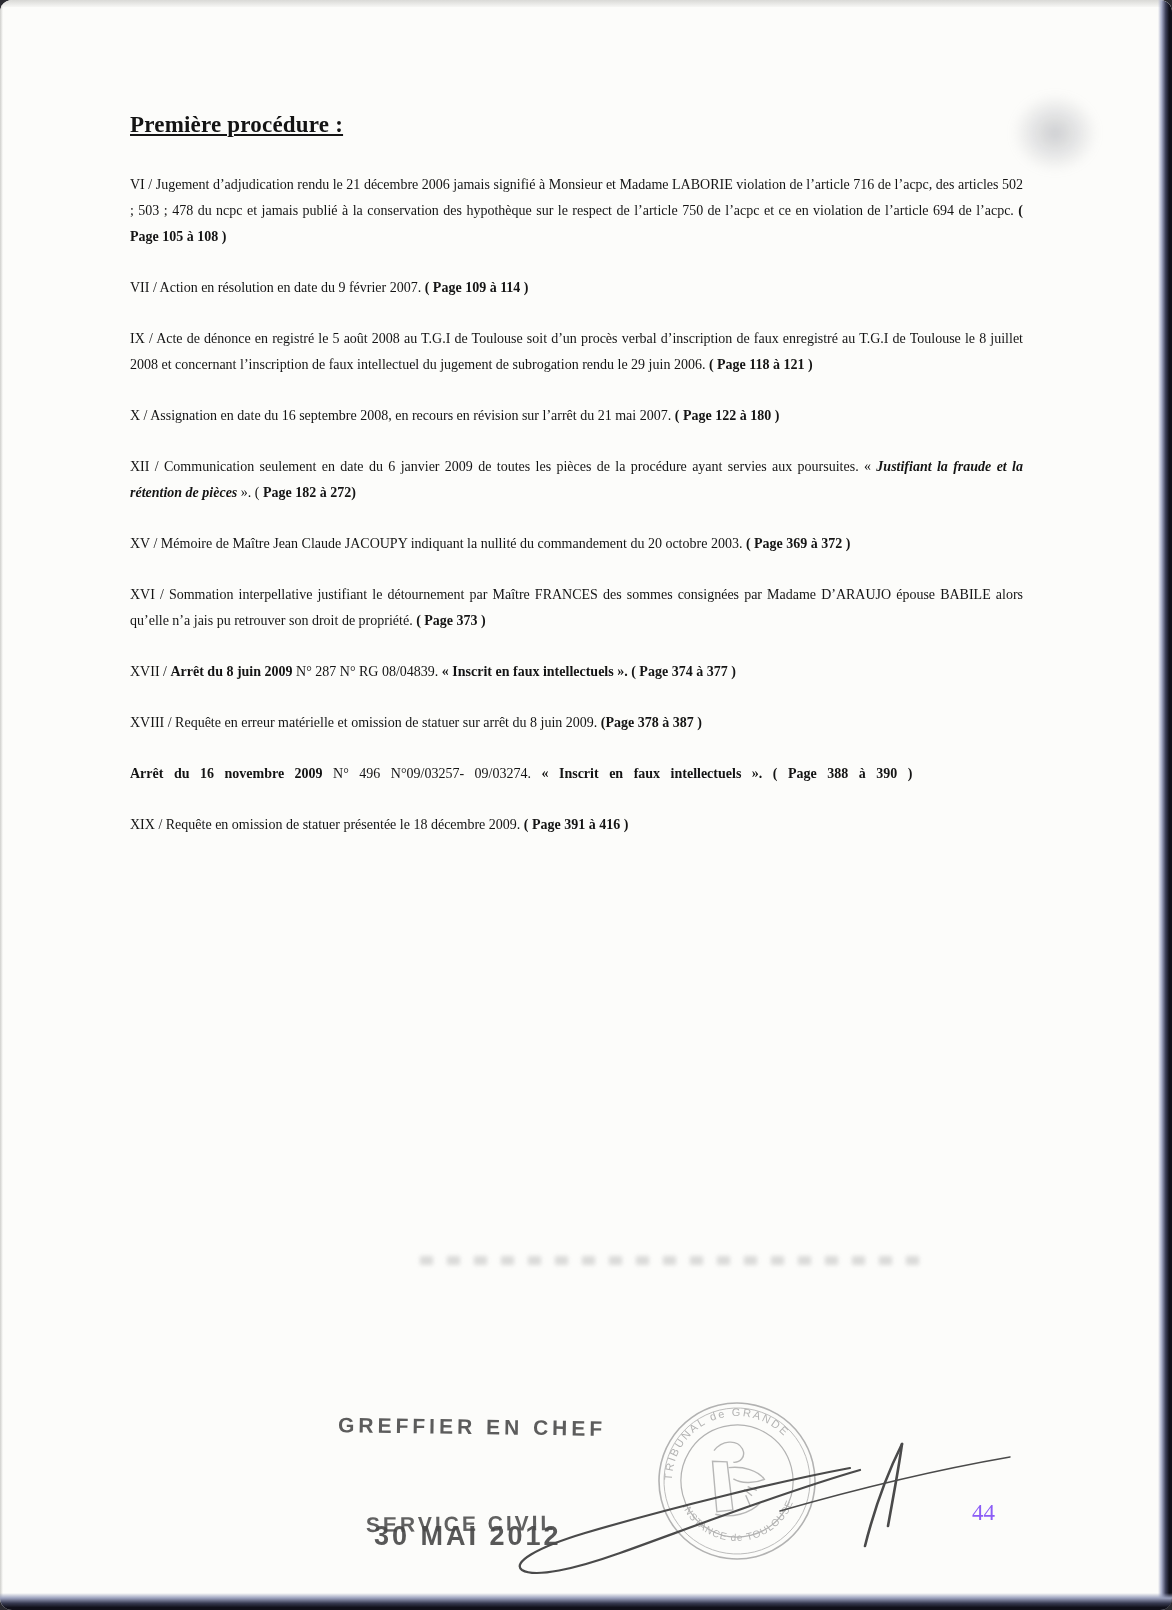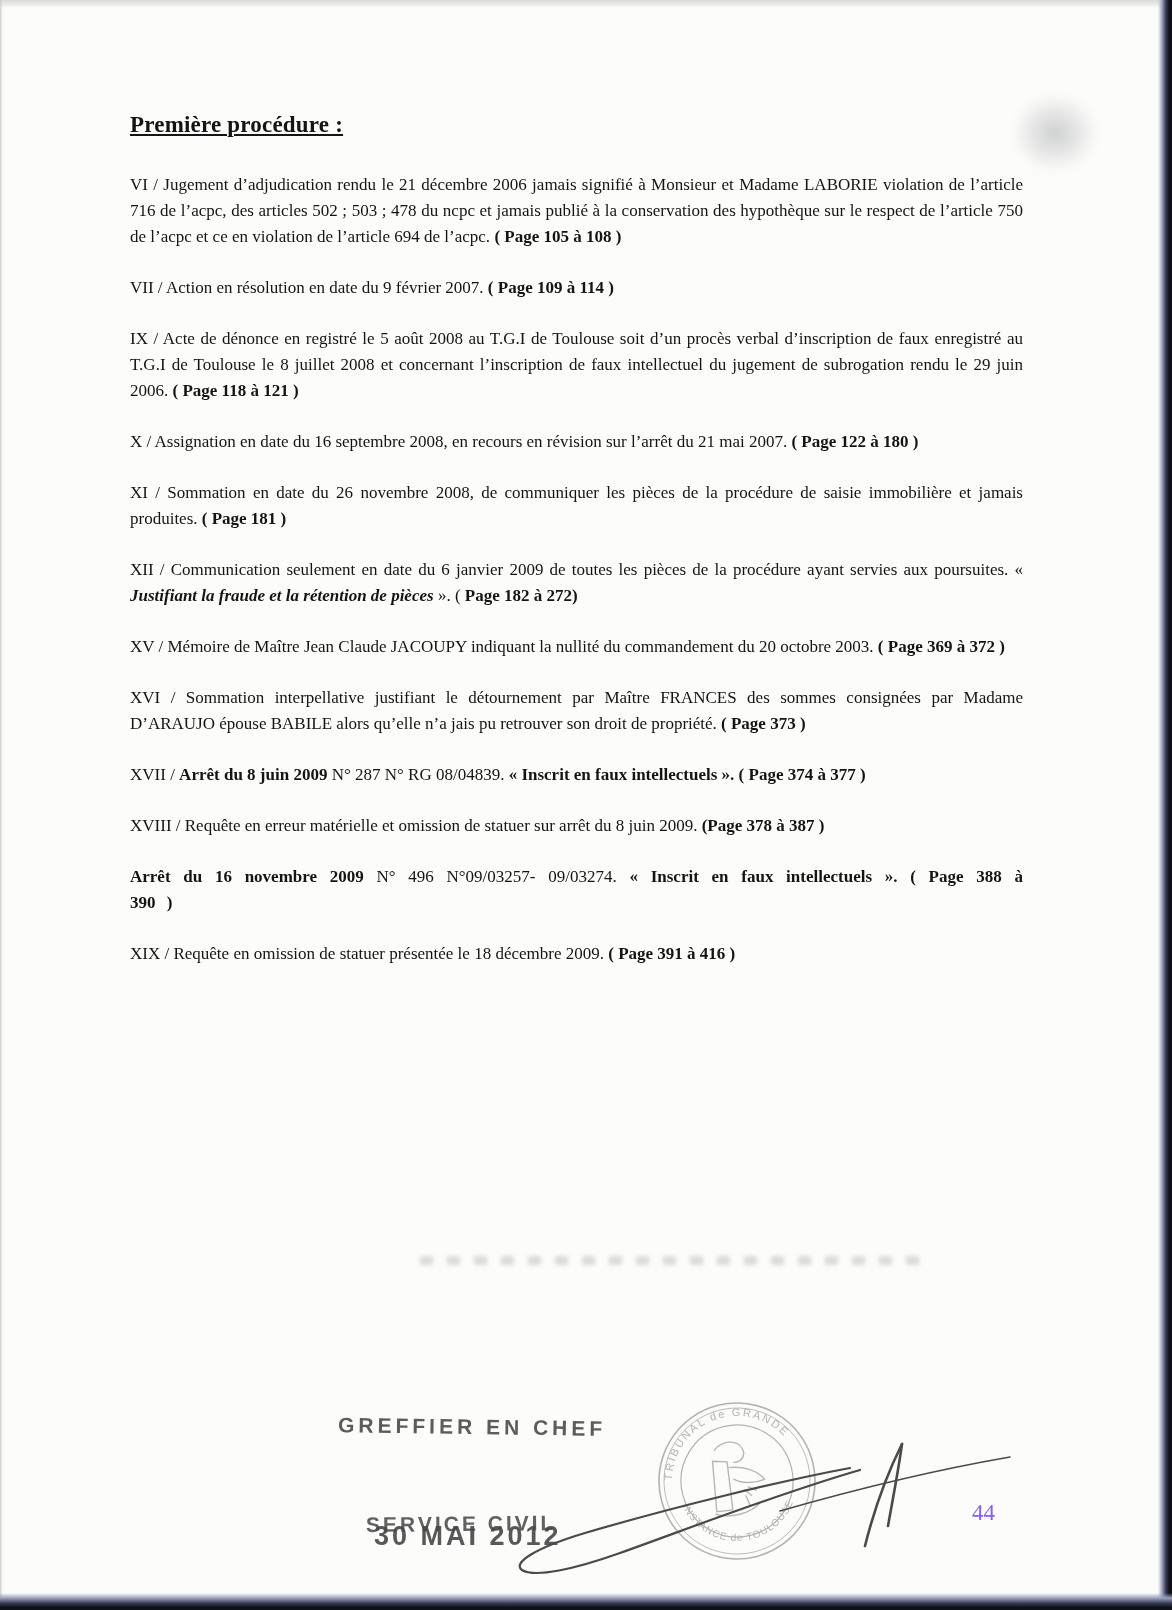--- a/index.html
+++ b/index.html
@@ -3,20 +3,21 @@
 <meta charset="utf-8">
 <style>
   html,body{margin:0;padding:0;background:#2a2a30;}
   .page{
     position:relative;
     width:1172px;height:1610px;
     background:#fcfcfa;
     overflow:hidden;
     font-family:"Liberation Serif", serif;
     color:#141414;
+    border-radius:12px;
   }
   
   .edge-top{position:absolute;left:0;top:0;width:100%;height:7px;
     background:linear-gradient(to bottom,#d9d9d6,#f6f6f4);}
   .edge-left{position:absolute;left:0;top:0;width:3px;height:100%;
     background:linear-gradient(to right,#cfcfcc,rgba(250,250,248,0));}
   .edge-right{position:absolute;right:0;top:0;width:14px;height:100%;
     background:linear-gradient(to right,rgba(250,250,250,0) 0,#a9aec9 25%,#3c3f58 55%,#10101a 80%);}
   .edge-bottom{position:absolute;left:0;bottom:0;width:100%;height:17px;
     background:linear-gradient(to bottom,rgba(250,250,250,0) 0,#9ba1bd 30%,#383b52 60%,#10101a 85%);}
@@ -24,21 +25,21 @@
   .artifact-blob{position:absolute;left:995px;top:78px;width:120px;height:110px;
     background:radial-gradient(closest-side,rgba(150,152,160,0.45),rgba(150,152,160,0) 72%);
     filter:blur(4px);}
   .artifact-smudge{position:absolute;left:420px;top:1256px;width:500px;height:9px;
     background:repeating-linear-gradient(90deg,rgba(140,140,140,0.55) 0 13px,rgba(140,140,140,0) 13px 27px);
     filter:blur(2px);opacity:.55;}
   
   .content{position:absolute;left:130px;top:112px;width:893px;}
   .heading{font-size:23px;font-weight:bold;text-decoration:underline;
     margin:0 0 34px 0;letter-spacing:.2px;}
-  .para{font-size:17px;line-height:26px;margin:0 0 25px 0;text-align:justify;}
+  .para{font-size:14px;line-height:26px;margin:0 0 25px 0;text-align:justify;}
   .para.wide{word-spacing:7px;}
   .seg-n{font-weight:normal;}
   .seg-b{font-weight:bold;}
   .seg-bi{font-weight:bold;font-style:italic;}
   
   .stamp{position:absolute;color:#474747;font-family:"Liberation Sans", sans-serif;
     white-space:nowrap;}
   .stamp-line1{left:338px;top:1415px;font-size:21px;font-weight:bold;
     letter-spacing:4px;transform:rotate(0.8deg);opacity:.88;}
   .stamp-line2{left:374px;top:1521px;font-size:27px;font-weight:bold;
@@ -58,21 +59,20 @@
   <div class="artifact-blob"></div>
   <div class="artifact-smudge"></div>
 
   <div class="content">
     <div class="heading">Première procédure :</div>
     <div id="paragraphs">
         <p class="para"><span class="seg-n">VI / Jugement d’adjudication rendu le 21 décembre 2006 jamais signifié à Monsieur et Madame LABORIE violation de l’article 716 de l’acpc, des articles 502 ; 503 ; 478 du ncpc et jamais publié à la conservation des hypothèque sur le respect de l’article 750 de l’acpc et ce en violation de l’article 694 de l’acpc. </span><span class="seg-b">( Page 105 à 108 )</span></p>
         <p class="para"><span class="seg-n">VII / Action en résolution en date du 9 février 2007. </span><span class="seg-b">( Page 109 à 114 )</span></p>
         <p class="para"><span class="seg-n">IX / Acte de dénonce en registré le 5 août 2008 au T.G.I de Toulouse soit d’un procès verbal d’inscription de faux enregistré au T.G.I de Toulouse le 8 juillet 2008 et concernant l’inscription de faux intellectuel du jugement de subrogation rendu le 29 juin 2006. </span><span class="seg-b">( Page 118 à 121 )</span></p>
         <p class="para"><span class="seg-n">X / Assignation en date du 16 septembre 2008, en recours en révision sur l’arrêt du 21 mai 2007. </span><span class="seg-b">( Page 122 à 180 )</span></p>
-        <p class="para"><span class="seg-n">XI / Sommation en date du 26 novembre 2008, de communiquer les pièces de la procédure de saisie immobilière et jamais produites. </span><span class="seg-b">( Page 181 )</span></p>
         <p class="para"><span class="seg-n">XII / Communication seulement en date du 6 janvier 2009 de toutes les pièces de la procédure ayant servies aux poursuites. « </span><span class="seg-bi">Justifiant la fraude et la rétention de pièces</span><span class="seg-n"> ». ( </span><span class="seg-b">Page 182 à 272)</span></p>
         <p class="para"><span class="seg-n">XV / Mémoire de Maître Jean Claude JACOUPY indiquant la nullité du commandement du 20 octobre 2003. </span><span class="seg-b">( Page 369 à 372 )</span></p>
         <p class="para"><span class="seg-n">XVI / Sommation interpellative justifiant le détournement par Maître FRANCES des sommes consignées par Madame D’ARAUJO épouse BABILE alors qu’elle n’a jais pu retrouver son droit de propriété. </span><span class="seg-b">( Page 373 )</span></p>
         <p class="para"><span class="seg-n">XVII / </span><span class="seg-b">Arrêt du 8 juin 2009 </span><span class="seg-n">N° 287 N° RG 08/04839. </span><span class="seg-b">« Inscrit en faux intellectuels ». ( Page 374 à 377 )</span></p>
         <p class="para"><span class="seg-n">XVIII / Requête en erreur matérielle et omission de statuer sur arrêt du 8 juin 2009. </span><span class="seg-b">(Page 378 à 387 )</span></p>
         <p class="para wide"><span class="seg-b">Arrêt du 16 novembre 2009 </span><span class="seg-n">N° 496 N°09/03257- 09/03274. </span><span class="seg-b">« Inscrit en faux intellectuels ». ( Page 388 à 390 )</span></p>
         <p class="para"><span class="seg-n">XIX / Requête en omission de statuer présentée le 18 décembre 2009. </span><span class="seg-b">( Page 391 à 416 )</span></p>
       </div>
   </div>
 

